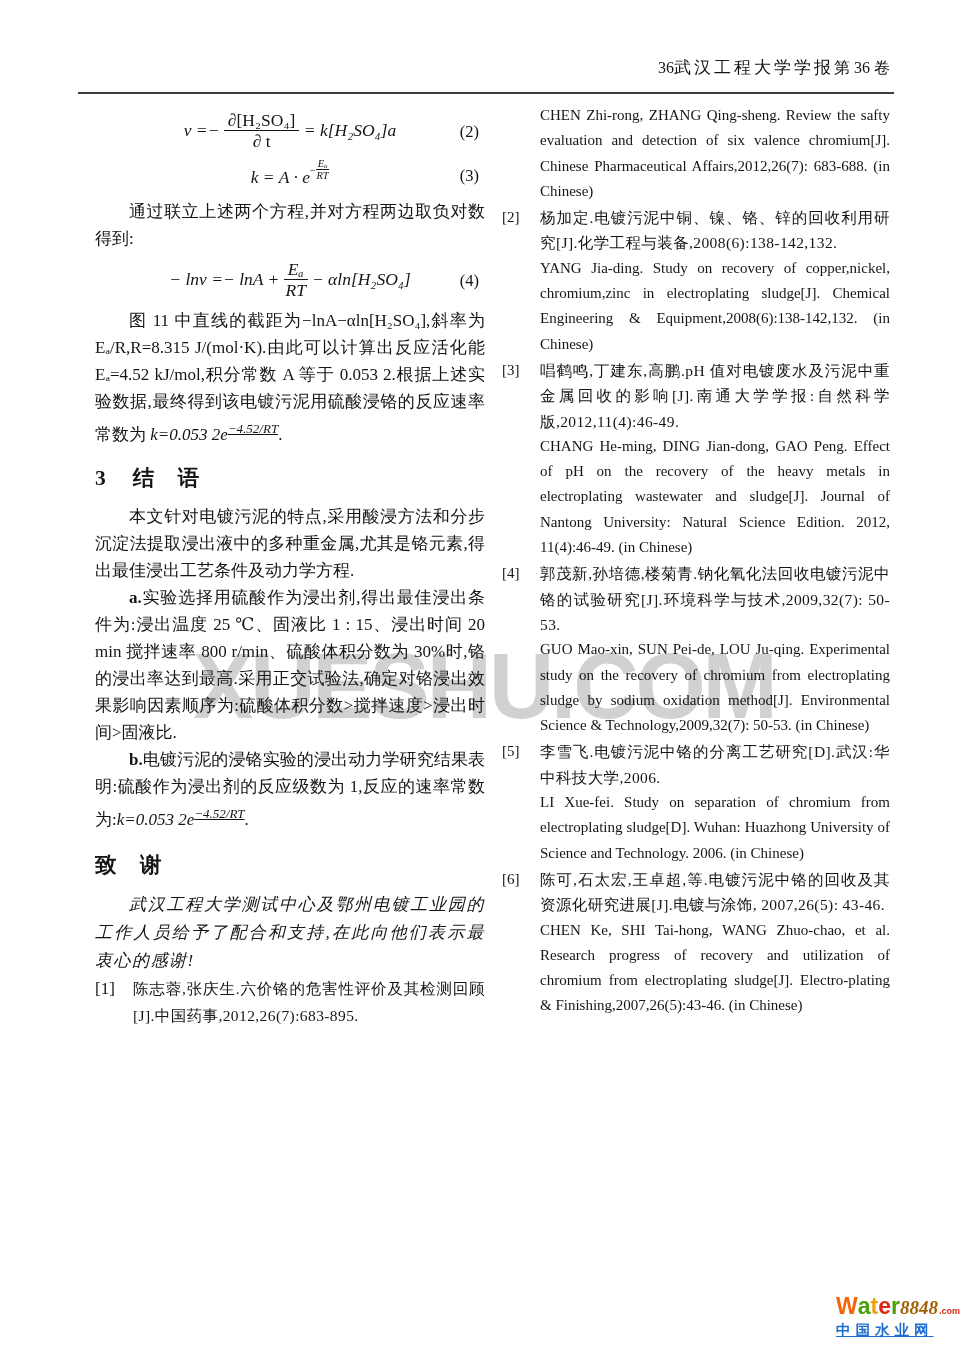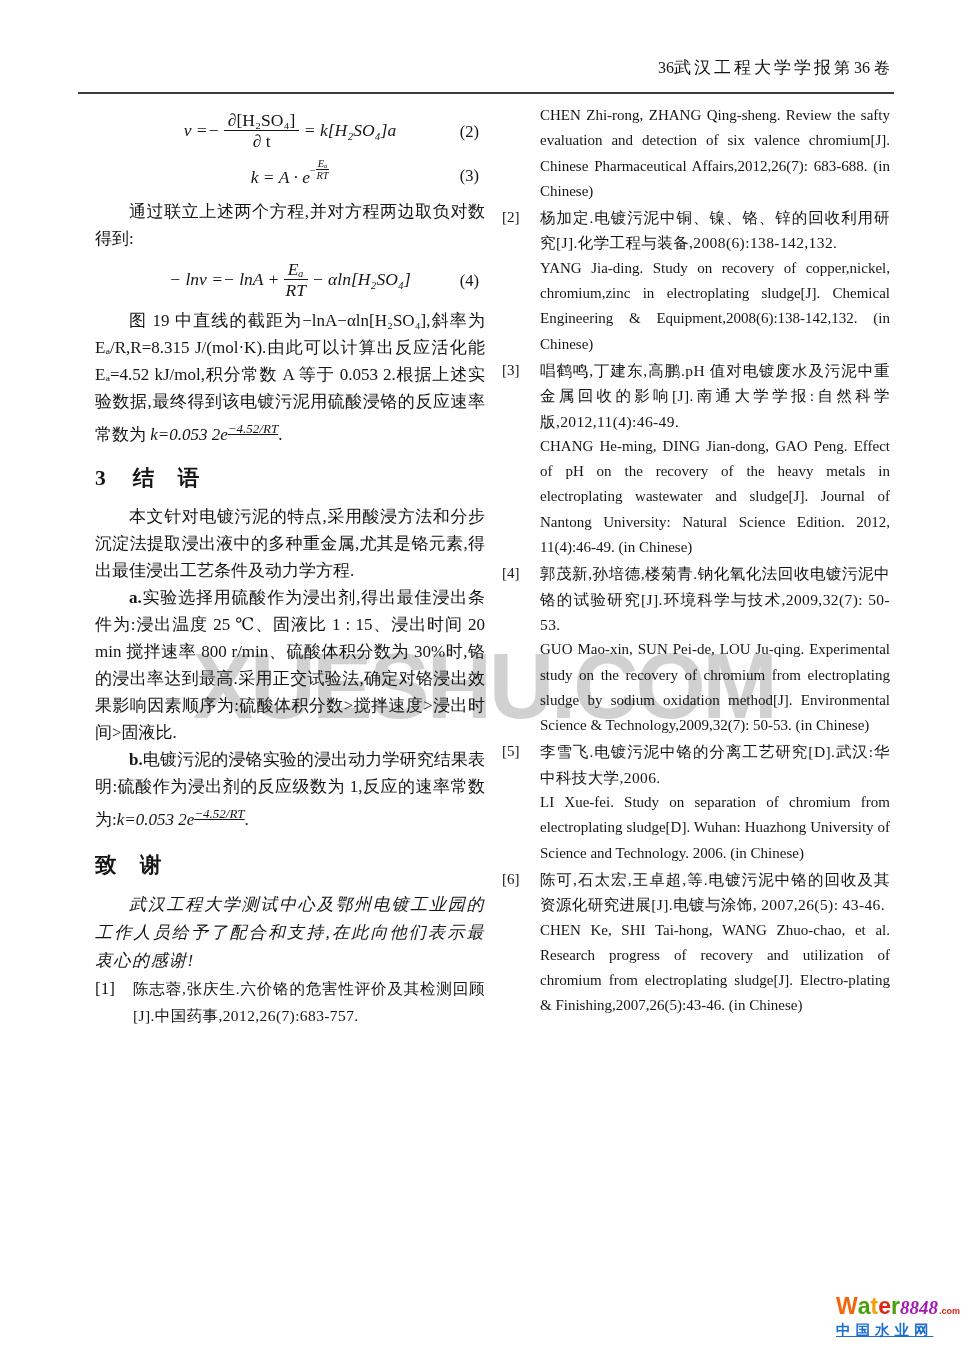--- a/index.html
+++ b/index.html
@@ -84,21 +84,21 @@
 
     <p class="ind">通过联立上述两个方程,并对方程两边取负对数得到:</p>
 
     <div class="eq">
       <span class="mi">− lnv =− lnA +</span>
       <span class="frac"><span class="fn mi">Eₐ</span><span class="fd mi">RT</span></span>
       <span class="mi">− αln[H₂SO₄]</span>
       <span class="eq-num">(4)</span>
     </div>
 
-    <p class="ind"><span>图 19 中直线的截距为−lnA−αln[H₂SO₄],斜率为 Eₐ/R,R=8.315 J/(mol·K).由此可以计算出反应活化能 Eₐ=4.52 kJ/mol,积分常数 A 等于 0.053 2.根据上述实验数据,最终得到该电镀污泥用硫酸浸铬的反应速率常数为</span> <span class="mi"><span>k=0.053 2e</span><sup>−4.52/RT</sup></span><span>.</span></p>
+    <p class="ind"><span>图 11 中直线的截距为−lnA−αln[H₂SO₄],斜率为 Eₐ/R,R=8.315 J/(mol·K).由此可以计算出反应活化能 Eₐ=4.52 kJ/mol,积分常数 A 等于 0.053 2.根据上述实验数据,最终得到该电镀污泥用硫酸浸铬的反应速率常数为</span> <span class="mi"><span>k=0.053 2e</span><sup>−4.52/RT</sup></span><span>.</span></p>
 
     <div class="sec-h">
       <span class="no">3</span>
       <span>结　语</span>
     </div>
 
     <p class="ind">本文针对电镀污泥的特点,采用酸浸方法和分步沉淀法提取浸出液中的多种重金属,尤其是铬元素,得出最佳浸出工艺条件及动力学方程.</p>
 
     <p class="ind"><span class="bold">a.</span><span>实验选择用硫酸作为浸出剂,得出最佳浸出条件为:浸出温度 25 ℃、固液比 1 : 15、浸出时间 20 min 搅拌速率 800 r/min、硫酸体积分数为 30%时,铬的浸出率达到最高.采用正交试验法,确定对铬浸出效果影响因素顺序为:硫酸体积分数&gt;搅拌速度&gt;浸出时间&gt;固液比.</span></p>
 
@@ -106,21 +106,21 @@
 
     <div class="sec-h ack-h">
       <span>致　谢</span>
     </div>
 
     <p class="ind ack">武汉工程大学测试中心及鄂州电镀工业园的工作人员给予了配合和支持,在此向他们表示最衷心的感谢!</p>
 
 
     <div class="ref">
       <span class="ref-num">[1]</span>
-      <div class="ref-body zh">陈志蓉,张庆生.六价铬的危害性评价及其检测回顾[J].中国药事,2012,26(7):683-757.</div>
+      <div class="ref-body zh">陈志蓉,张庆生.六价铬的危害性评价及其检测回顾[J].中国药事,2012,26(7):683-895.</div>
     </div>
   </div>
 
   <div class="col right">
 
     <div class="ref">
       <span class="ref-num"></span>
       <div class="ref-body">
           <div class="en">CHEN Zhi-rong, ZHANG Qing-sheng. Review the safty evaluation and detection of six valence chromium[J]. Chinese Pharmaceutical Affairs,2012,26(7): 683-688. (in Chinese)</div>
         </div>
@@ -167,19 +167,19 @@
     </div>
   </div>
 
   <div class="logo">
     <div class="row1">
       <span class="water" style="color: rgb(245, 101, 10);">W</span>
         <span class="water" style="color: rgb(75, 160, 10);">a</span>
         <span class="water" style="color: rgb(240, 160, 8);">t</span>
         <span class="water" style="color: rgb(224, 38, 18);">e</span>
         <span class="water" style="color: rgb(75, 160, 10);">r</span>
-        <span class="num8848" style="color: #a21caf;">8848</span>
+        <span class="num8848" style="color: #a16207;">8848</span>
         <span class="dotcom" style="color: rgb(224, 38, 18);">.com</span>
     </div>
     <div class="row2" style="color: rgb(30, 110, 210); text-decoration: underline;">中国水业网</div>
   </div>
 
 </div>
 
 </body></html>

